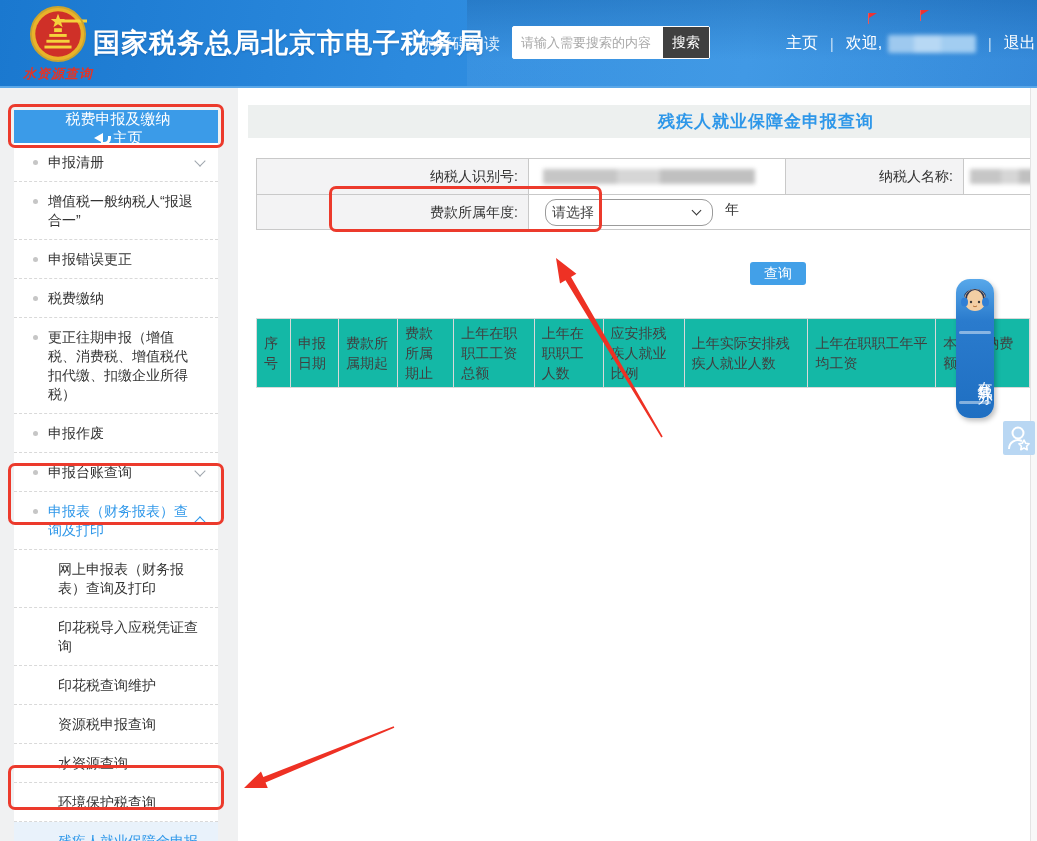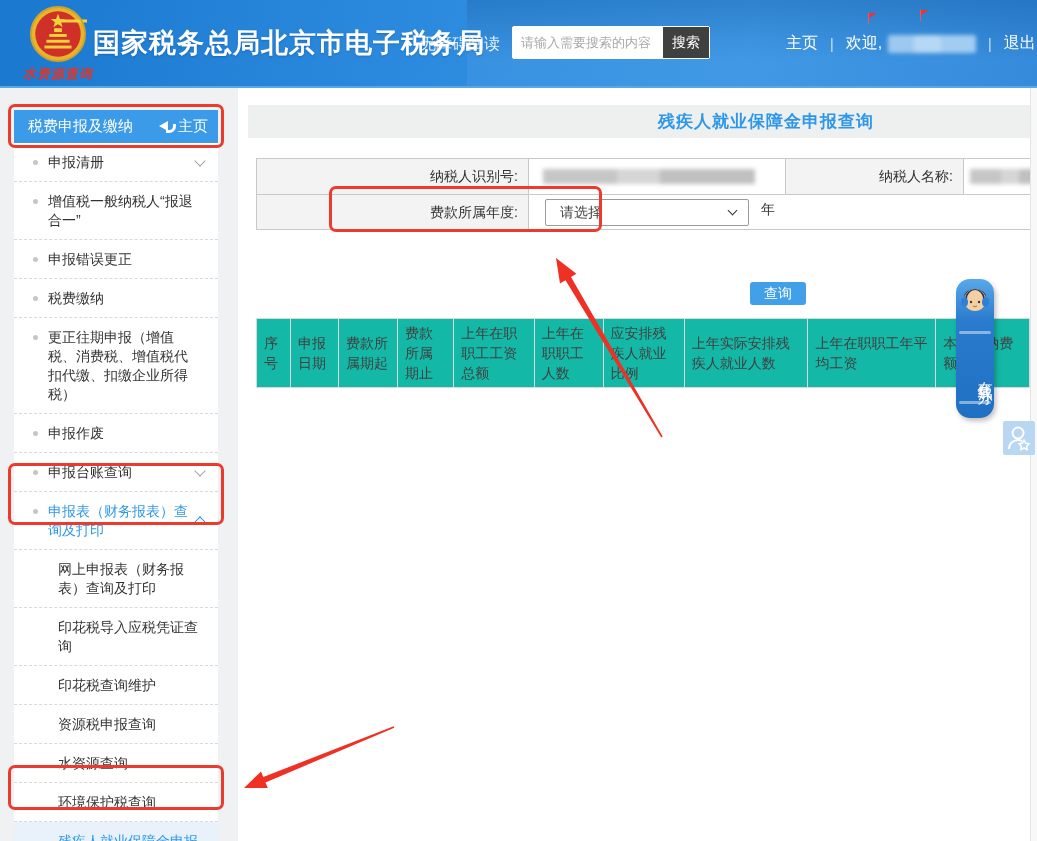--- a/index.html
+++ b/index.html
@@ -27,21 +27,21 @@
   .search-group input::placeholder { color:#a9a9a9; }
   .search-btn { width:47px; height:31px; background:#404040; color:#fff; border:none; border-left:1px solid #fff;
     font-size:14px; cursor:pointer; font-family:inherit; }
   .hnav { position:absolute; left:786px; top:33px; display:flex; align-items:center; color:#fff; font-size:16px; z-index:9; white-space:nowrap; }
   .hnav .sep { margin:0 12px; color:#cfe4f7; font-size:14px; }
   .hnav .blur-name { display:inline-block; width:88px; height:18px; margin-left:6px; border-radius:2px;
     background:linear-gradient(90deg,#9ec9ef 0 30%,#b7d8f4 30% 60%,#a2cdf1 60% 100%); filter:blur(2px); }
 
   
   .sb-header { position:absolute; left:14px; top:110px; width:204px; height:33px; background:#3b9be8;
-    color:#fff; display:flex; align-items:center; padding:0 10px 0 14px; z-index:3; }
+    color:#fff; display:flex; align-items:center; padding:0 10px 0 14px; z-index:3;flex-direction:column; }
   .sb-header .t { font-size:15px; flex:1; }
   .sb-back { display:flex; align-items:center; gap:5px; font-size:15px; cursor:pointer; }
   .reply-icon { width:14px; height:11px; display:inline-block; position:relative; }
   .reply-icon::before { content:""; position:absolute; left:0; top:0; width:0; height:0;
     border-right:9px solid #fff; border-top:5px solid transparent; border-bottom:5px solid transparent; }
   .reply-icon::after { content:""; position:absolute; left:7px; top:3px; width:7px; height:6px;
     border-bottom:3px solid #fff; border-right:3px solid #fff; border-bottom-right-radius:7px; }
   .sidebar { position:absolute; left:14px; top:143px; width:204px; height:698px; background:#fff; z-index:2; }
   .sb-item { position:relative; padding:10px 18px 9px 34px; font-size:14px; line-height:19px; color:#333;
     border-bottom:1px dashed #d9d9d9; cursor:pointer; }
@@ -64,27 +64,27 @@
   .f-row + .f-row { border-top:1px solid #c9c9c9; }
   .f-cell { height:100%; line-height:34px; font-size:14px; color:#333; }
   .f-label { background:#f3f3f4; text-align:right; padding-right:10px; border-right:1px solid #c9c9c9; }
   .w272 { width:272px; } .w257 { width:257px; border-right:1px solid #c9c9c9; } .w178 { width:178px; }
   .fflex { flex:1; }
   .mask { border-radius:1px; filter:blur(2px);
     background:linear-gradient(90deg,#c6c6c6 0 35%,#d6d6d6 35% 55%,#c0c0c0 55% 100%); }
   .mask.id { width:212px; height:15px; margin:10px 0 0 14px; }
   .mask.nm { width:90px; height:15px; margin:10px 0 0 6px; }
   .year-cell { display:flex; align-items:flex-start; }
-  .select { position:relative; margin:4px 0 0 16px; width:204px; height:27px; border:1px solid #9b9b9b;
-    border-radius:2px; background:#fff; line-height:25px; padding-left:14px; font-size:14px; color:#444; cursor:pointer; }
+  .select { position:relative; margin:4px 0 0 16px; width:168px; height:27px; border:1px solid #9b9b9b;
+    border-radius:11px; background:#fff; line-height:25px; padding-left:6px; font-size:14px; color:#444; cursor:pointer; }
   .select .chev2 { position:absolute; right:12px; top:7px; width:7px; height:7px; border-right:1.8px solid #333;
     border-bottom:1.8px solid #333; transform:rotate(45deg); }
   .unit { margin:2px 0 0 12px; line-height:24px; font-size:14px; color:#333; }
   .query-btn { position:absolute; left:512px; top:174px; width:56px; height:23px; background:#42a0e8; color:#fff;
-    border:none; border-radius:3px; font-size:14px; cursor:pointer; font-family:inherit; line-height:21px;margin-top:20px; }
+    border:none; border-radius:3px; font-size:14px; cursor:pointer; font-family:inherit; line-height:21px; }
   table.grid { position:absolute; left:18px; top:230px; border-collapse:collapse; table-layout:fixed; background:#14b8a6; }
   table.grid th { border:1px solid #d9d9d9; font-weight:normal; font-size:14px; color:#404040; text-align:left;
     padding:4px 7px; height:56px; vertical-align:middle; line-height:20px; }
 
   
   .scroll-strip { position:absolute; right:0; top:88px; width:7px; height:753px; background:#f8f8f8;
     border-left:1px solid #e4e4e4; z-index:4; }
   .guide { position:absolute; left:956px; top:279px; width:38px; height:139px; border-radius:14px;
     background:linear-gradient(180deg,#58a8ea,#2a7bcd 30%,#1f6fc2); box-shadow:2px 3px 5px rgba(0,0,0,.25);
     z-index:10; cursor:pointer; }

